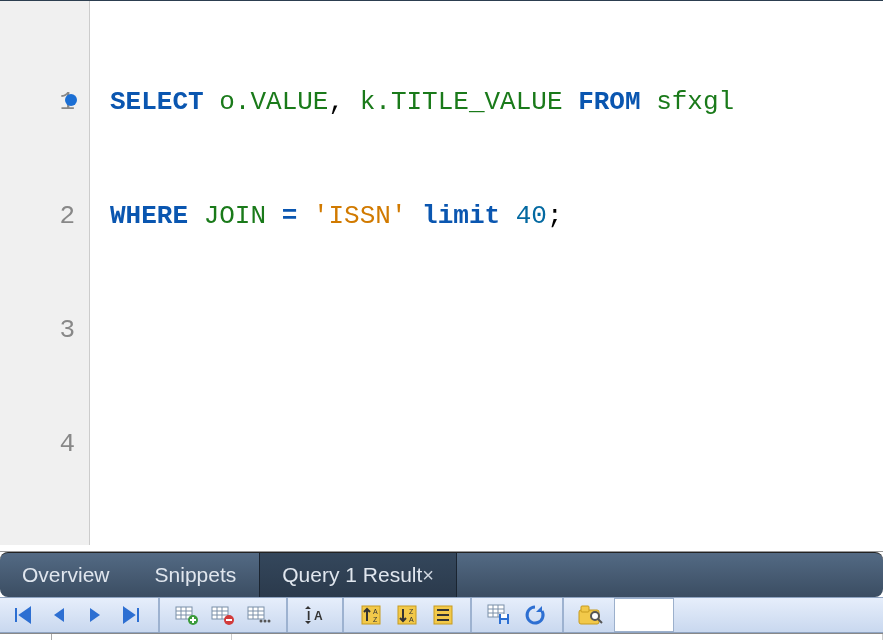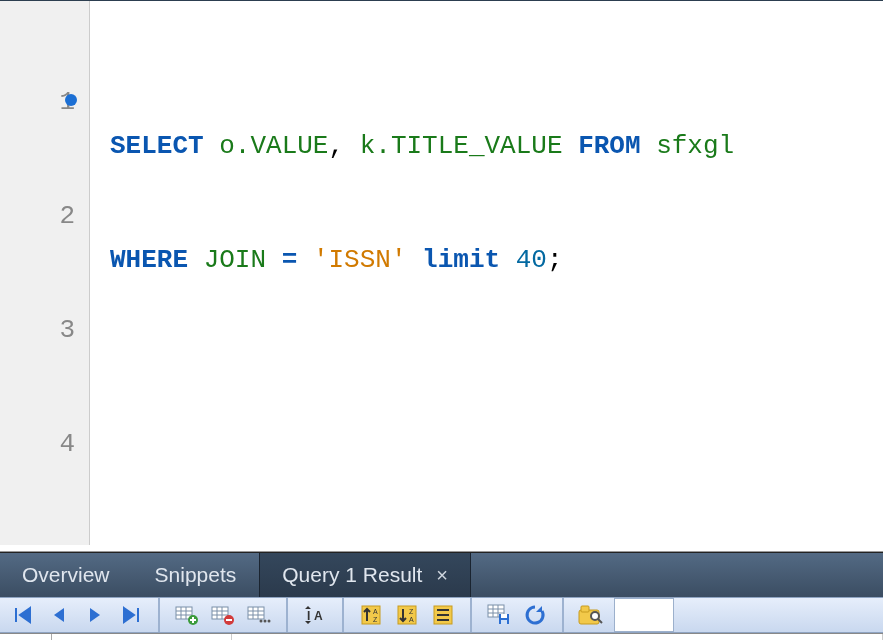--- a/index.html
+++ b/index.html
@@ -36,50 +36,50 @@
   }
   .gutter .ln { position: relative; height:38px; }
   .gutter .marker {
     position: absolute;
     right: -2px;
     top: 11px;
     width: 12px; height: 12px;
     background: #1c6fd4;
     border-radius: 50%;
   }
-  .code { padding: 6px 0 6px 20px; overflow: hidden; margin-top: 44px;}
+  .code { padding: 6px 0 6px 20px; overflow: hidden;}
   .kw { color: #0a56b0; font-weight: bold; }
   .ident { color: #1a7a1a; }
   .punct { color: #000; }
   .str { color: #d17a00; font-family: Liberation Mono, monospace; }
   .num { color: #0369a1; }
   .codeline { height:38px;}
 
   
   .tabbar {
     display: flex;
     background: linear-gradient(to bottom, #536a84, #3b4d62);
     height: 46px;
     align-items: flex-end;
     border-top:1px solid #222;
+    border-radius:8px;
   }
   .tab {
     color: #e0e6ee;
     font-size: 21px;
     padding: 10px 22px 10px 22px;
     cursor: pointer;
     border-right: 1px solid transparent;
   }
   .tab.active {
     background: linear-gradient(to bottom, #34475c, #2b3a4c);
     border-left: 1px solid #1a2430;
     border-right: 1px solid #1a2430;
     display:flex;
     align-items:center;
-    gap:14px;
     justify-content:center;
   }
   .tab .close { color:#cfd6df; font-size:20px; }
 
   
   .toolbar {
     display:flex;
     align-items:center;
     height:50px;
     background: linear-gradient(to bottom, #e6eefb, #c9d8ef);

